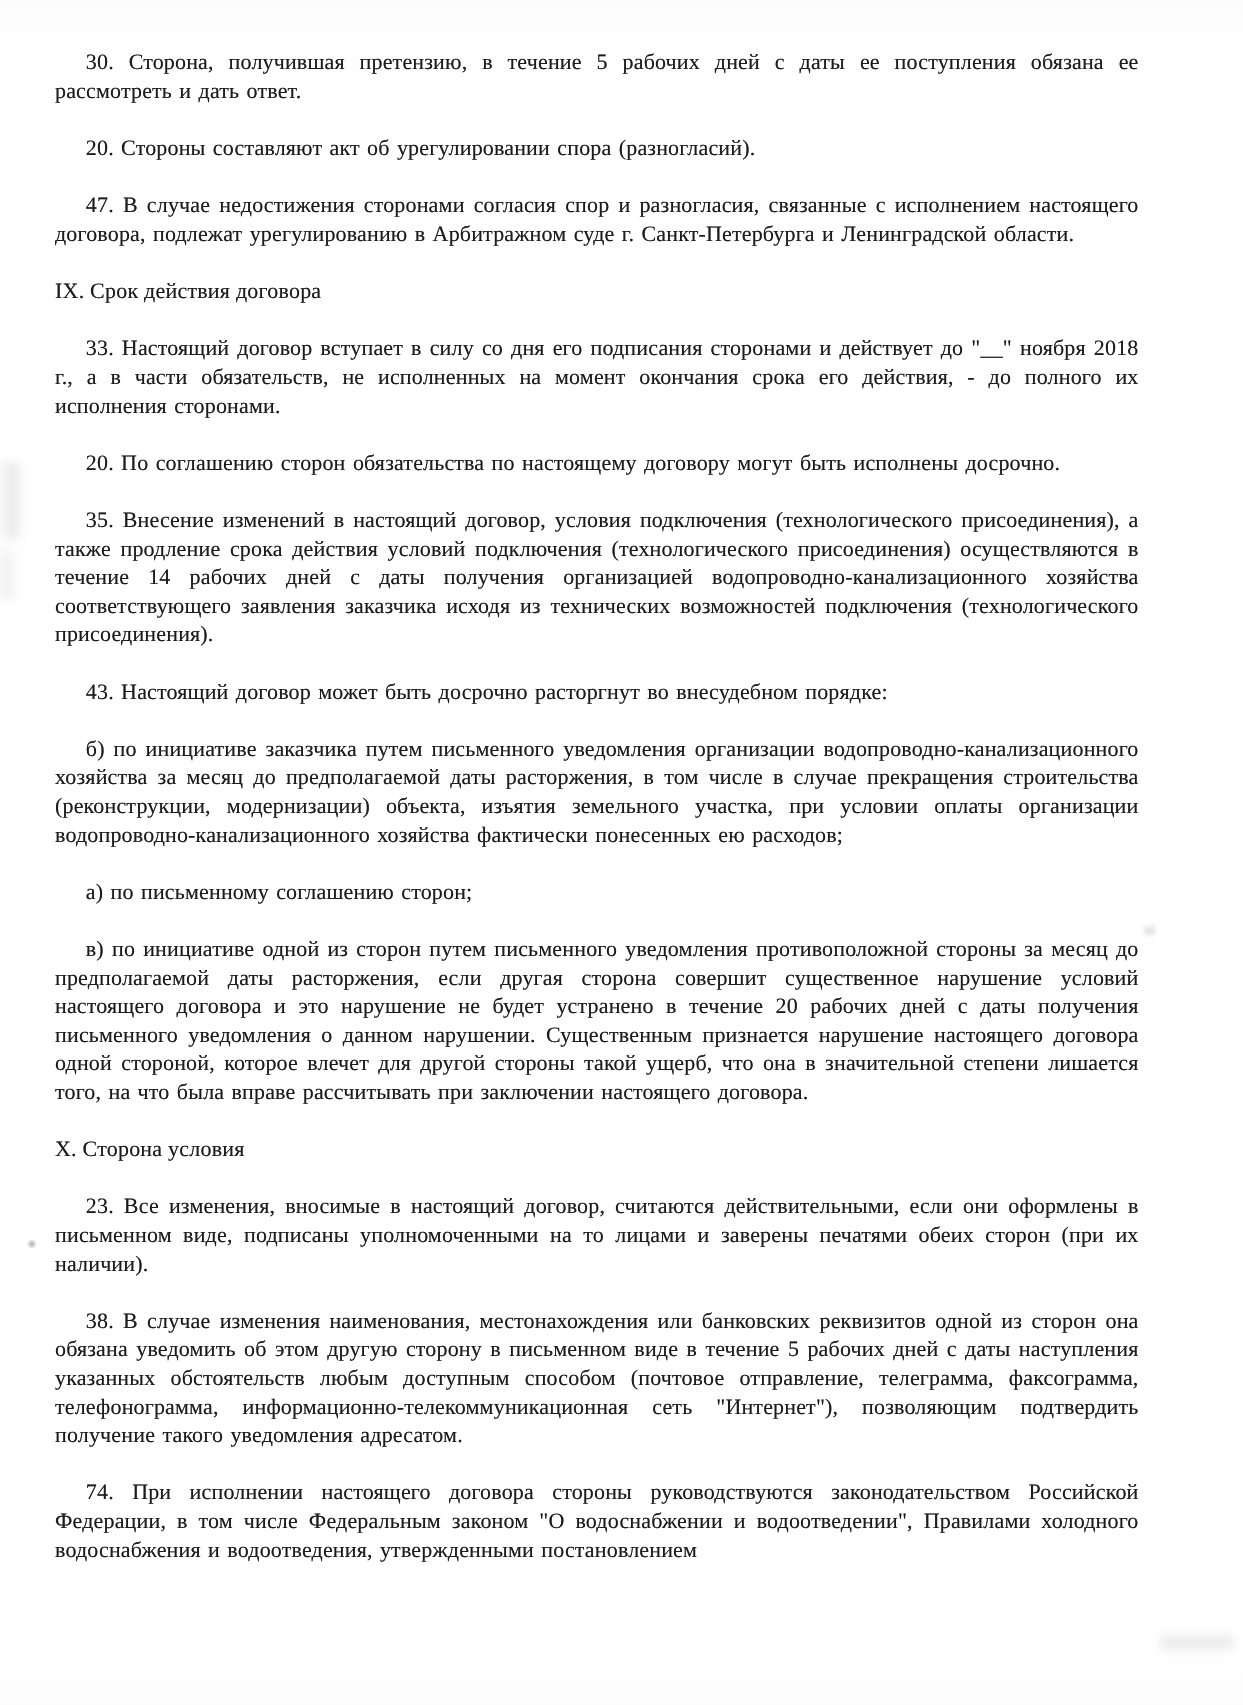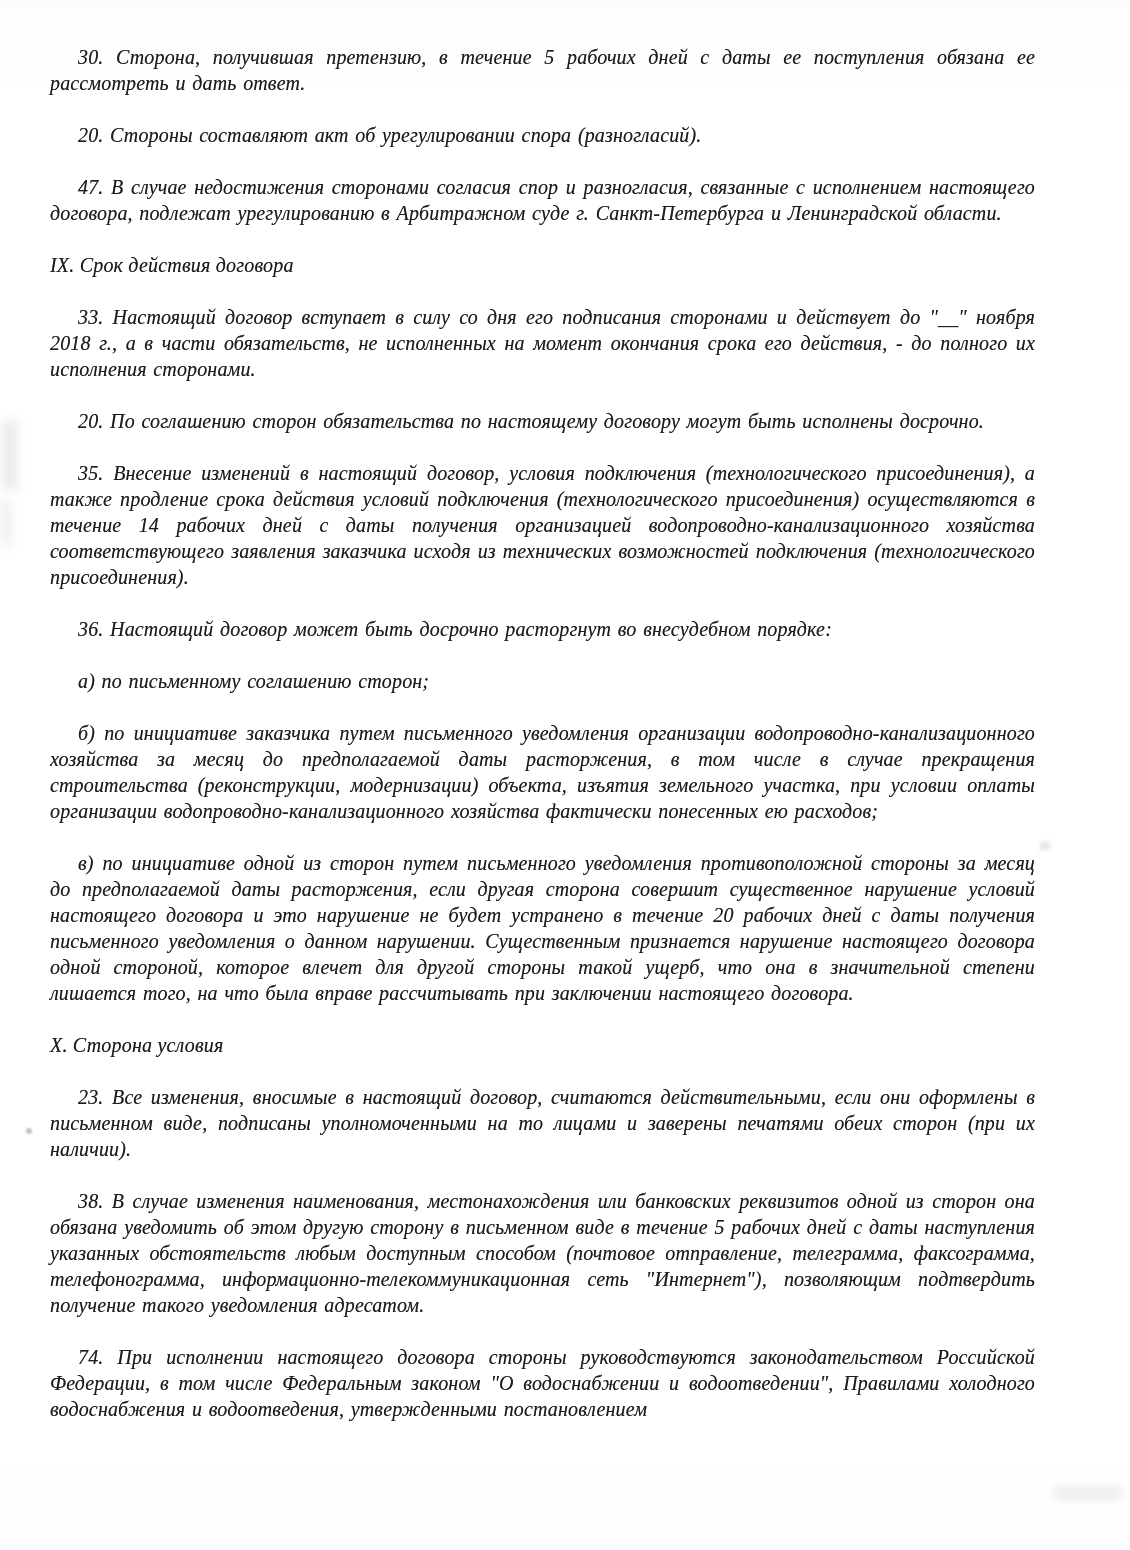--- a/index.html
+++ b/index.html
@@ -23,21 +23,20 @@
   .text-block {
     position: absolute;
     left: 50px;
     top: 44px;
     width: 985px;
     font-family: "Liberation Serif", "DejaVu Serif", serif;
     font-size: 20px;
     line-height: 26px;
     color: #1c1c1e;
     text-shadow: 0 0 0.3px rgba(20,20,22,0.55); 
-    font-style: italic;
   }
   .text-block p {
     margin: 0 0 26px 0;
   }
   p.body {
     text-align: justify;
     text-align-last: left;
     text-indent: 28px;
     word-spacing: 1.5px;
     letter-spacing: 0.15px;
@@ -67,22 +66,22 @@
   <div class="scan-artifact a4"></div>
   <div class="scan-artifact a5"></div>
   <main class="text-block">
       <p class="body">30. Сторона, получившая претензию, в течение 5 рабочих дней с даты ее поступления обязана ее рассмотреть и дать ответ.</p>
       <p class="body">20. Стороны составляют акт об урегулировании спора (разногласий).</p>
       <p class="body">47. В случае недостижения сторонами согласия спор и разногласия, связанные с исполнением настоящего договора, подлежат урегулированию в Арбитражном суде г. Санкт-Петербурга и Ленинградской области.</p>
       <p class="heading">IX. Срок действия договора</p>
       <p class="body">33. Настоящий договор вступает в силу со дня его подписания сторонами и действует до "__" ноября 2018 г., а в части обязательств, не исполненных на момент окончания срока его действия, - до полного их исполнения сторонами.</p>
       <p class="body">20. По соглашению сторон обязательства по настоящему договору могут быть исполнены досрочно.</p>
       <p class="body">35. Внесение изменений в настоящий договор, условия подключения (технологического присоединения), а также продление срока действия условий подключения (технологического присоединения) осуществляются в течение 14 рабочих дней с даты получения организацией водопроводно-канализационного хозяйства соответствующего заявления заказчика исходя из технических возможностей подключения (технологического присоединения).</p>
-      <p class="body">36. Настоящий договор может быть досрочно расторгнут во внесудебном порядке:</p>
+      <p class="body">43. Настоящий договор может быть досрочно расторгнут во внесудебном порядке:</p>
+      <p class="body">б) по инициативе заказчика путем письменного уведомления организации водопроводно-канализационного хозяйства за месяц до предполагаемой даты расторжения, в том числе в случае прекращения строительства (реконструкции, модернизации) объекта, изъятия земельного участка, при условии оплаты организации водопроводно-канализационного хозяйства фактически понесенных ею расходов;</p>
       <p class="body">а) по письменному соглашению сторон;</p>
-      <p class="body">б) по инициативе заказчика путем письменного уведомления организации водопроводно-канализационного хозяйства за месяц до предполагаемой даты расторжения, в том числе в случае прекращения строительства (реконструкции, модернизации) объекта, изъятия земельного участка, при условии оплаты организации водопроводно-канализационного хозяйства фактически понесенных ею расходов;</p>
       <p class="body">в) по инициативе одной из сторон путем письменного уведомления противоположной стороны за месяц до предполагаемой даты расторжения, если другая сторона совершит существенное нарушение условий настоящего договора и это нарушение не будет устранено в течение 20 рабочих дней с даты получения письменного уведомления о данном нарушении. Существенным признается нарушение настоящего договора одной стороной, которое влечет для другой стороны такой ущерб, что она в значительной степени лишается того, на что была вправе рассчитывать при заключении настоящего договора.</p>
       <p class="heading">X. Сторона условия</p>
       <p class="body">23. Все изменения, вносимые в настоящий договор, считаются действительными, если они оформлены в письменном виде, подписаны уполномоченными на то лицами и заверены печатями обеих сторон (при их наличии).</p>
       <p class="body">38. В случае изменения наименования, местонахождения или банковских реквизитов одной из сторон она обязана уведомить об этом другую сторону в письменном виде в течение 5 рабочих дней с даты наступления указанных обстоятельств любым доступным способом (почтовое отправление, телеграмма, факсограмма, телефонограмма, информационно-телекоммуникационная сеть "Интернет"), позволяющим подтвердить получение такого уведомления адресатом.</p>
       <p class="body">74. При исполнении настоящего договора стороны руководствуются законодательством Российской Федерации, в том числе Федеральным законом "О водоснабжении и водоотведении", Правилами холодного водоснабжения и водоотведения, утвержденными постановлением</p>
     </main>
 </div>
 
 </body></html>

